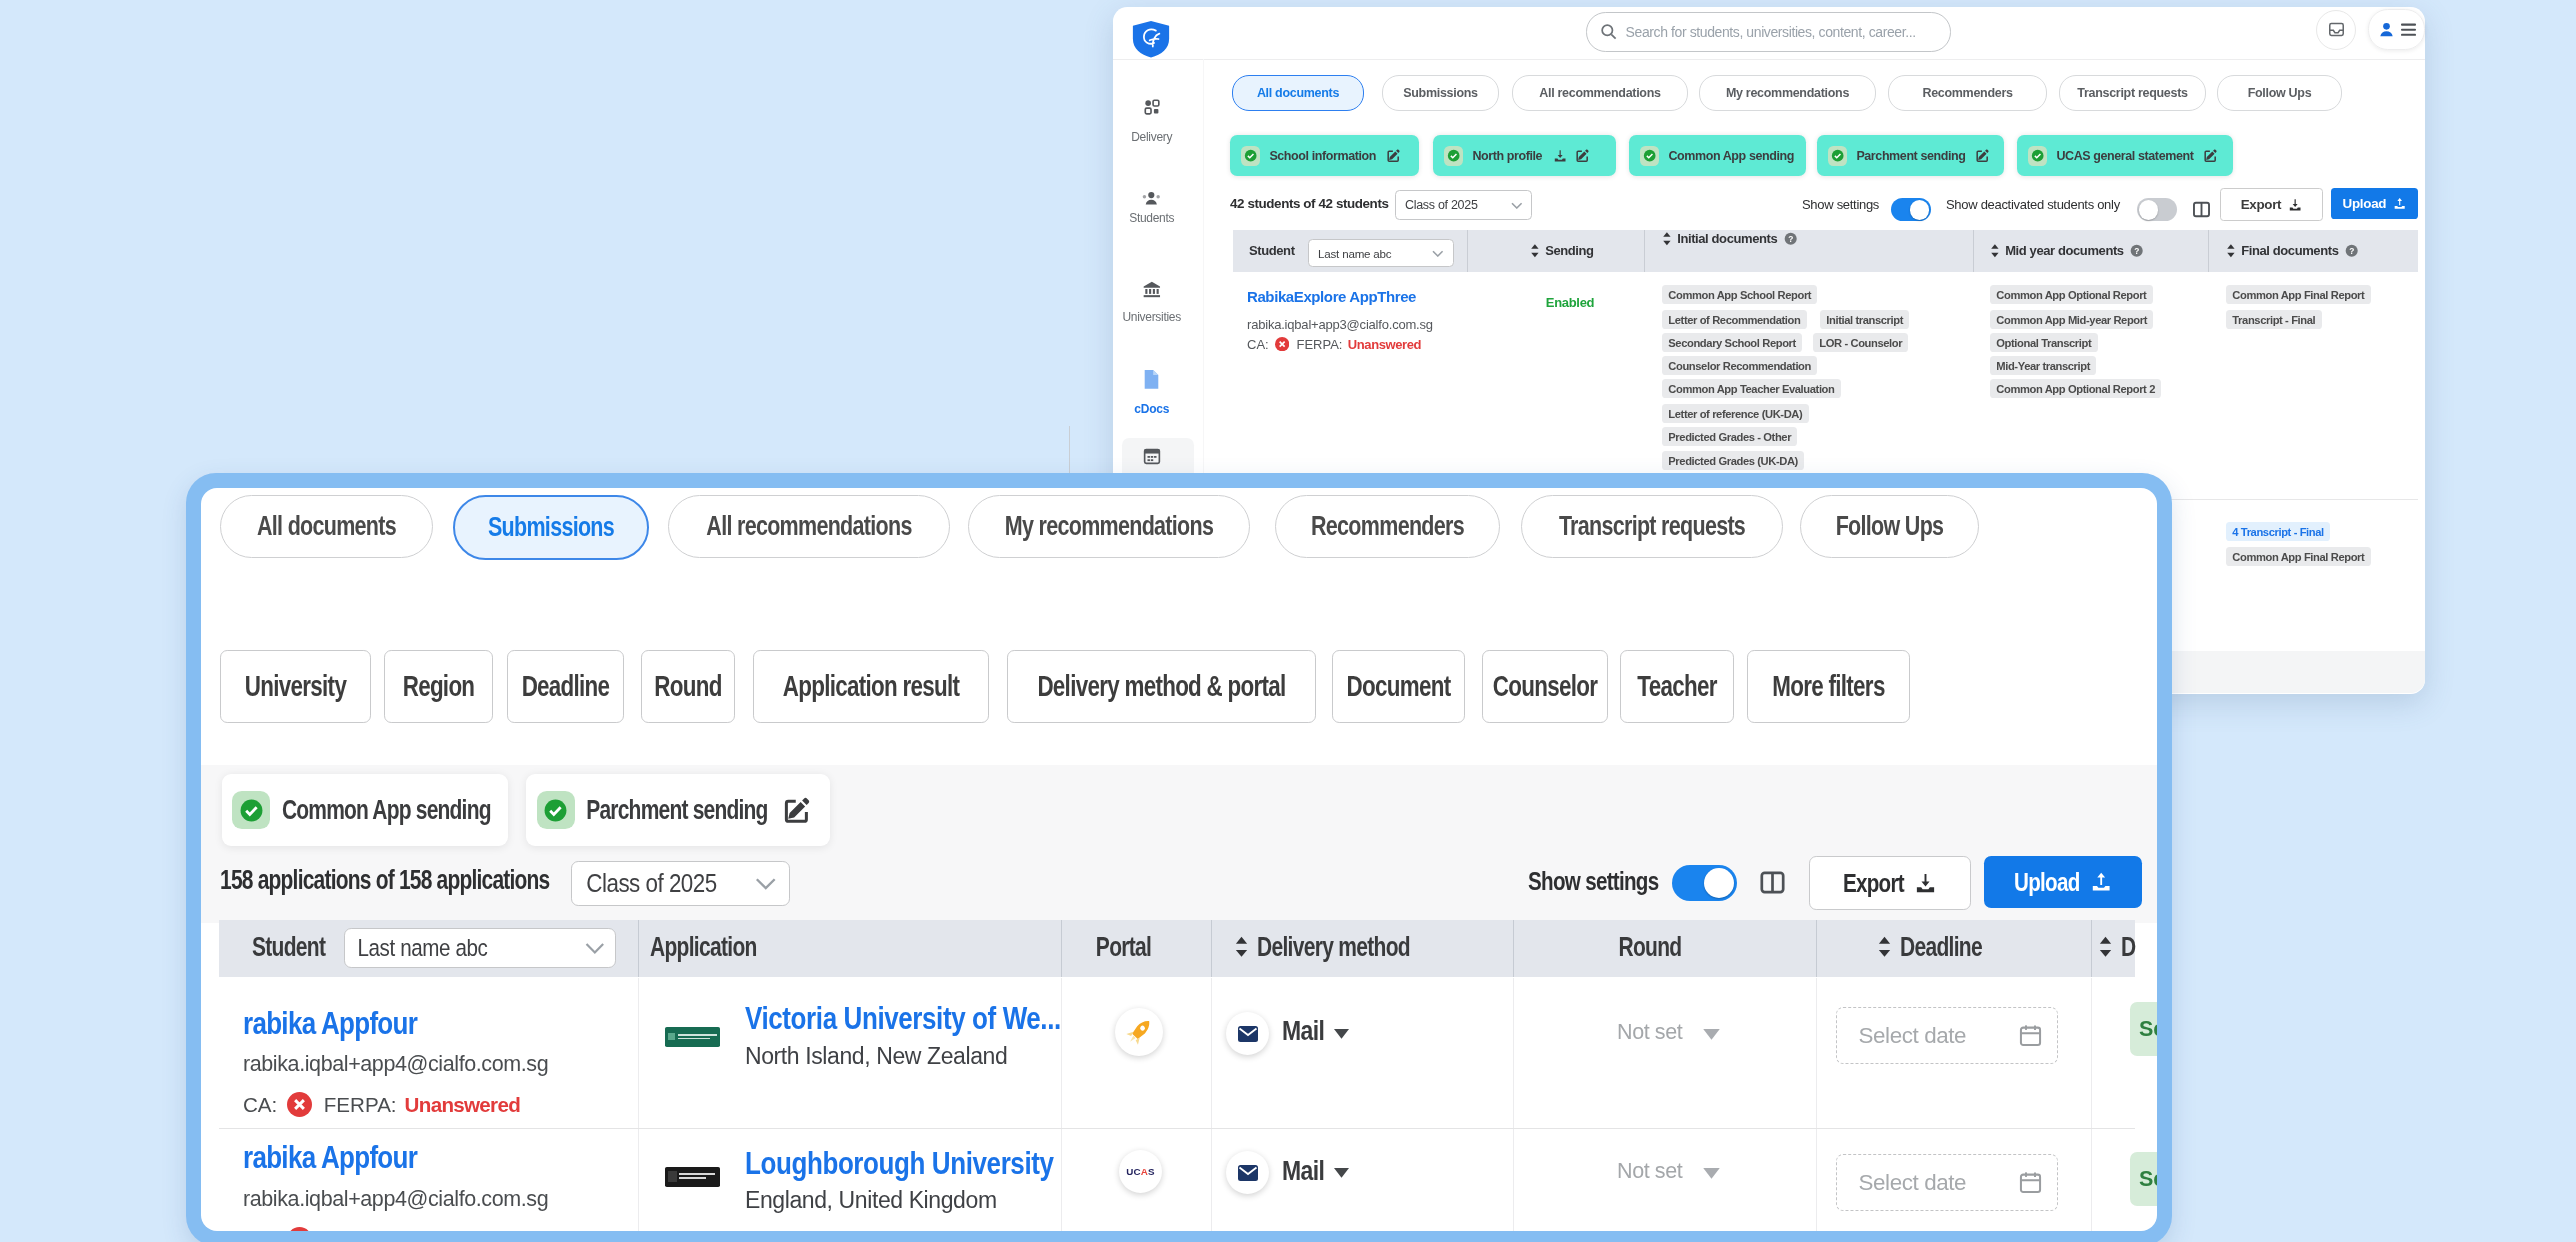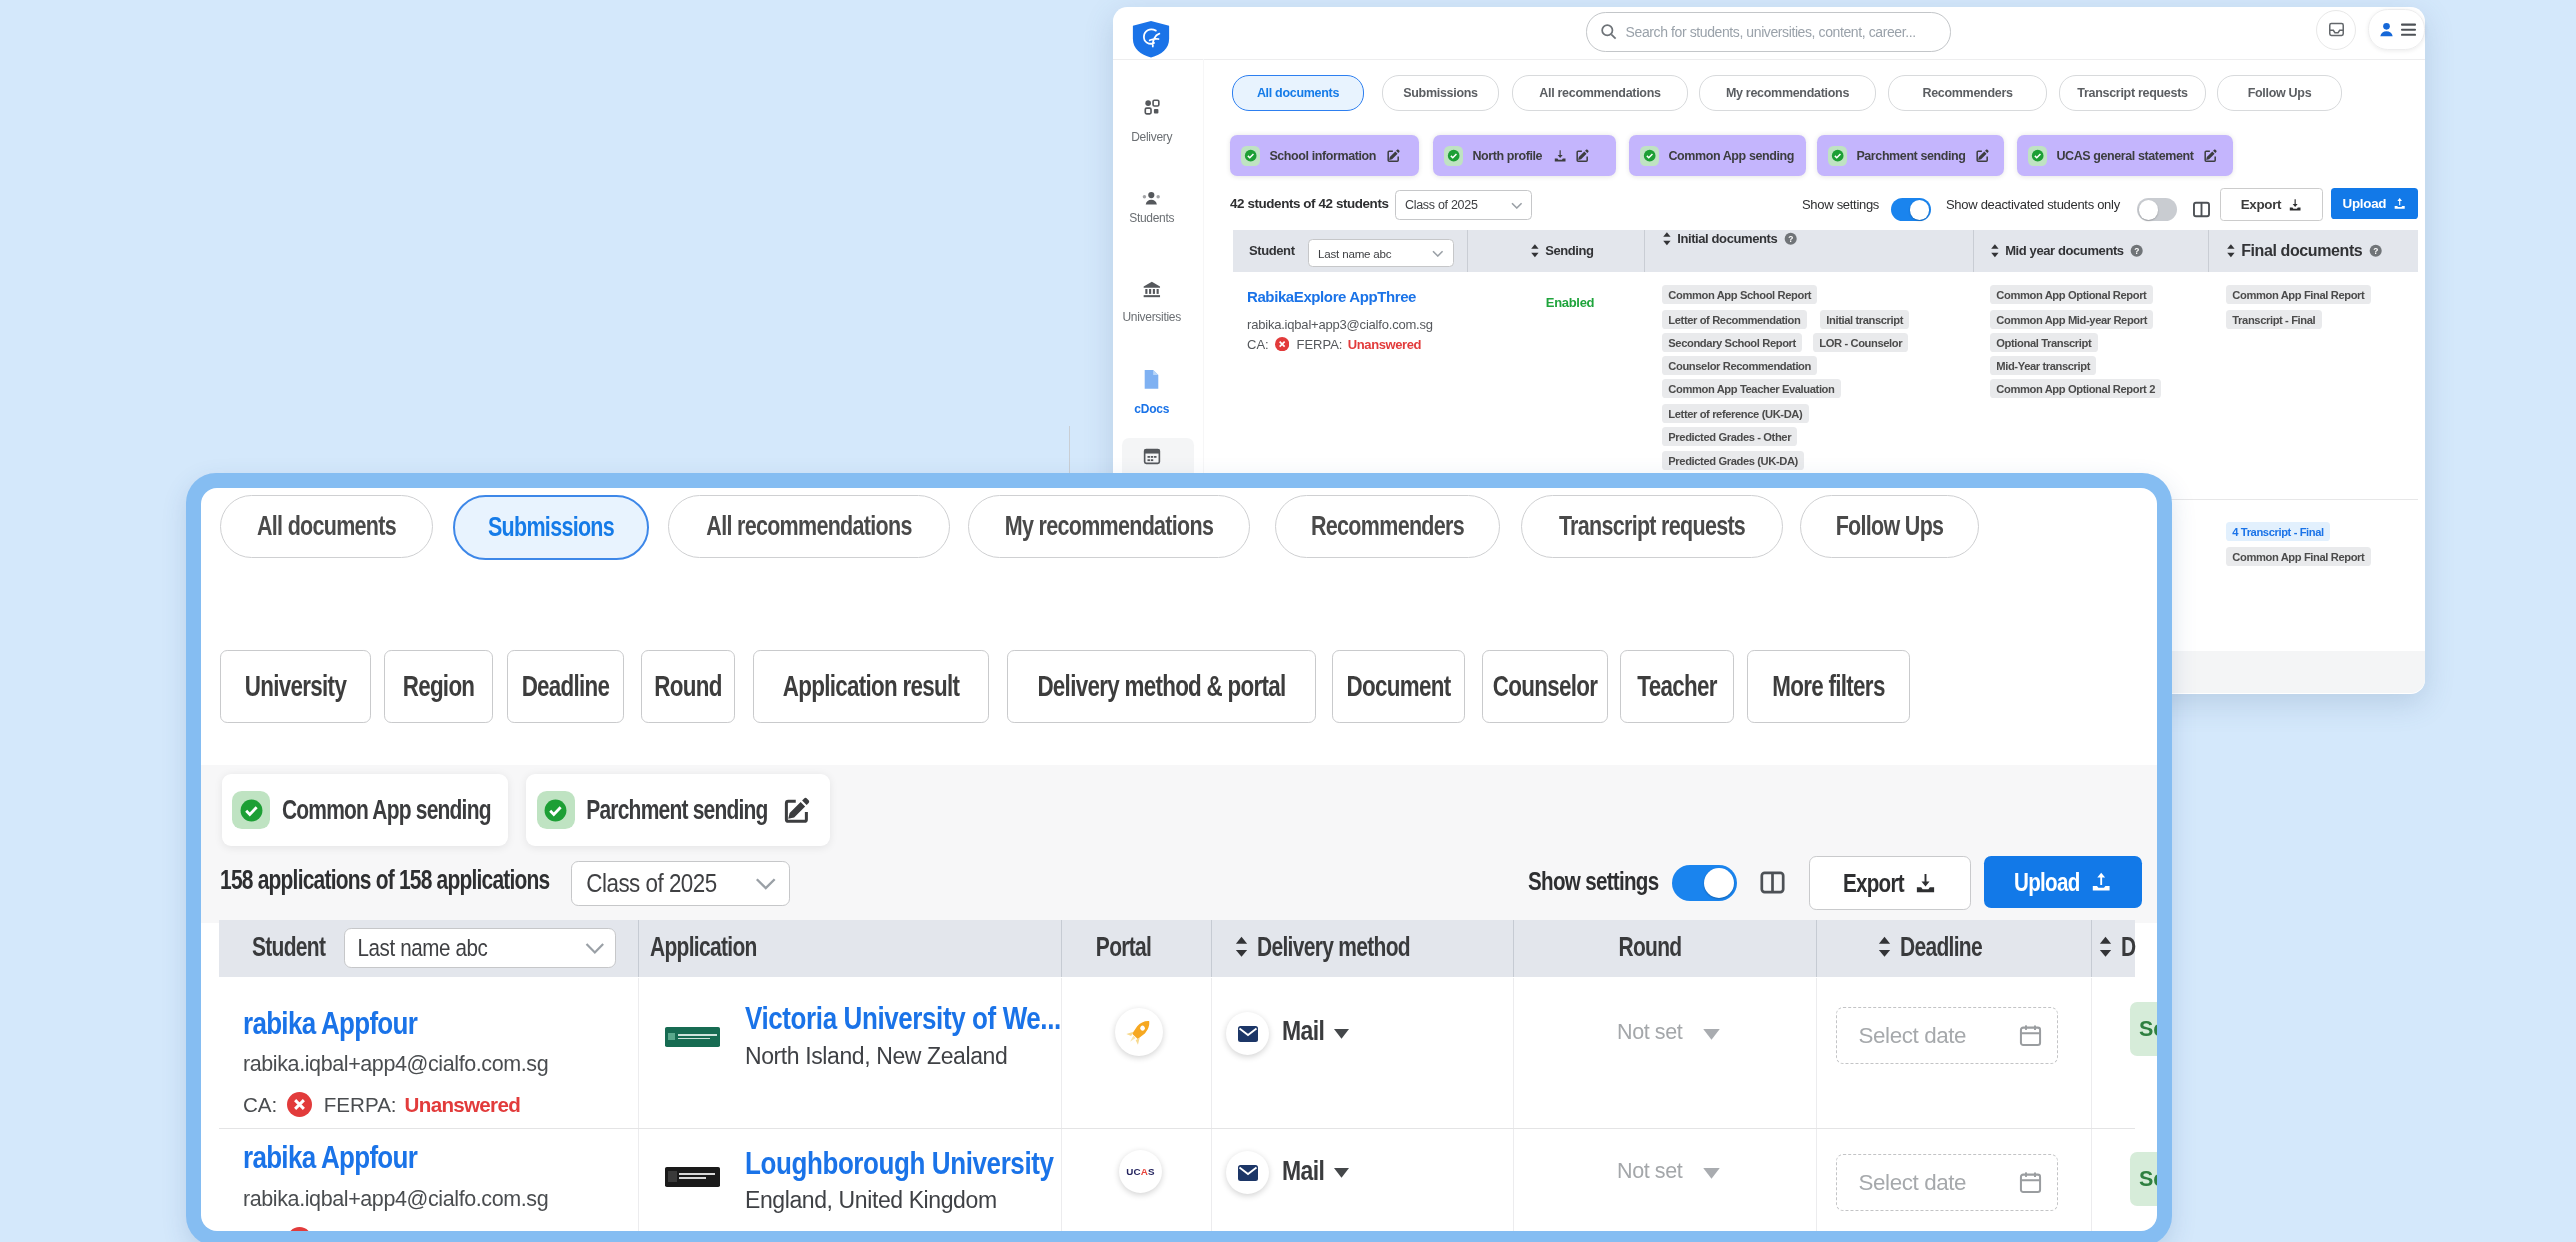--- a/index.html
+++ b/index.html
@@ -7,21 +7,21 @@
 .fc{display:flex;align-items:center;justify-content:center;white-space:nowrap;}
 .sy{display:inline-block;transform:scaleY(1.28);transform-origin:center;}
 .sy2{display:inline-block;transform:scaleY(1.18);transform-origin:center;}
 .fl{display:flex;align-items:center;white-space:nowrap;}
 
 #shot{position:absolute;left:1113px;top:7.2px;width:1312px;height:687px;background:#fff;border-radius:14.3px;box-shadow:0 9px 30px rgba(70,100,140,.20);}
 #shot .topbar{position:absolute;left:0;top:0;width:100%;height:52px;border-bottom:0.9px solid #ededee;}
 .spill{position:absolute;left:473px;top:4.5px;width:363px;height:38px;border:1.3px solid #c3c6c9;border-radius:19.7px;display:flex;align-items:center;color:#9aa2aa;font-size:14px;letter-spacing:-0.4px;white-space:nowrap;}
 .bpill{position:absolute;border:1.3px solid #d8dadc;border-radius:17px;background:#fff;color:#5b5e62;font-weight:bold;font-size:12.5px;letter-spacing:-0.3px;}
 .bpill.on{background:#e8f3fe;border:1.8px solid #2d7ff0;color:#157be8;}
-.bcard{position:absolute;background:#c4b5fd;border-radius:7.2px;box-shadow:0 0.9px 5.4px rgba(0,0,0,.10);display:flex;align-items:center;height:41px;}
+.bcard{position:absolute;background:#5eead4;border-radius:7.2px;box-shadow:0 0.9px 5.4px rgba(0,0,0,.10);display:flex;align-items:center;height:41px;}
 .bchip{background:#e9eaec;border-radius:3.6px;font-size:11.2px;font-weight:600;letter-spacing:-0.4px;color:#4b4b4b;display:inline-flex;align-items:center;padding:0 6.3px;height:19px;white-space:nowrap;position:absolute;}
 .bluechip{background:#e2f0fd;color:#1a73e8;}
 .btn-b{border:0.9px solid #ccc;border-radius:3.6px;background:#fff;font-weight:bold;color:#3c3c3c;}
 .tgl{position:absolute;border-radius:11.6px;}
 .tgl .kn{position:absolute;top:1.8px;width:19.7px;height:19.7px;background:#fff;border-radius:50%;box-shadow:0 0.9px 1.8px rgba(0,0,0,.25);}
 .sideit{position:absolute;width:90px;text-align:center;color:#6b6f73;font-size:12px;letter-spacing:-0.3px;}
 
 #panel{position:absolute;left:186px;top:473px;width:1986px;height:773px;background:#85bdf2;border-radius:30px;box-shadow:0 9px 25px rgba(50,90,140,.17);}
 #pin{position:absolute;left:15px;top:15px;width:1956px;height:743px;background:#fff;border-radius:16px;overflow:hidden;}
 .pill{position:absolute;height:61px;background:#fff;border:1.8px solid #cfd0d2;border-radius:36px;color:#4a4a4a;font-weight:bold;font-size:21.5px;letter-spacing:-0.7px;}
@@ -245,21 +245,21 @@
         <svg style="margin-left:6.3px" width="13.4" height="13.4" viewBox="0 0 16 16">
           <circle cx="8" cy="8" r="7.2" fill="#707478"></circle>
           <text x="8" y="11.4" font-size="10" font-weight="bold" fill="#fff" text-anchor="middle" font-family="Liberation Sans">?</text>
         </svg>
       </div>
  <div class="fl ab" style="left:1113px;top:229px;height:29.5px">
         <svg width="9.8" height="13.4" viewBox="0 0 12 16" fill="#323336">
           <path d="M6 0l4.5 5.5h-9z"></path>
           <path d="M6 16L1.5 10.5h9z"></path>
         </svg>
-        <span style="margin-left:5.4px;font-size:16px;font-weight:bold;letter-spacing:-0.4px;color:#323336">Final documents</span>
+        <span style="margin-left:5.4px;font-size:13px;font-weight:bold;letter-spacing:-0.4px;color:#323336">Final documents</span>
         <svg style="margin-left:6.3px" width="13.4" height="13.4" viewBox="0 0 16 16">
           <circle cx="8" cy="8" r="7.2" fill="#707478"></circle>
           <text x="8" y="11.4" font-size="10" font-weight="bold" fill="#fff" text-anchor="middle" font-family="Liberation Sans">?</text>
         </svg>
       </div>
 
  <div class="ab" style="left:134px;top:281px;font-size:15px;font-weight:bold;letter-spacing:-0.4px;color:#1a73e8">RabikaExplore AppThree</div>
  <div class="ab" style="left:134px;top:310px;font-size:13px;letter-spacing:-0.2px;color:#55585c">rabika.iqbal+app3@cialfo.com.sg</div>
  <div class="fl ab" style="left:134px;top:329px;height:16px">
         <span style="font-size:13px;color:#55585c">CA:</span>

